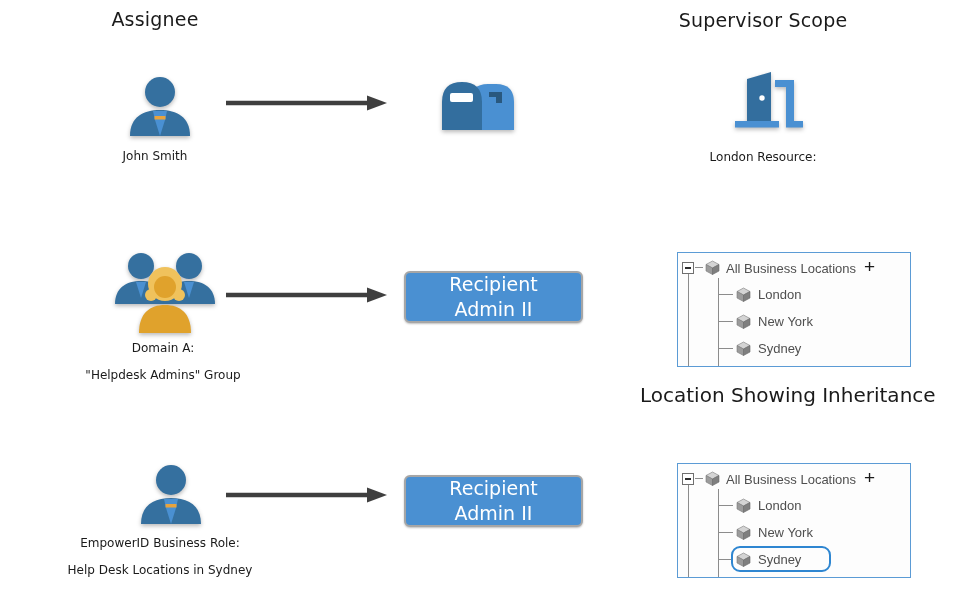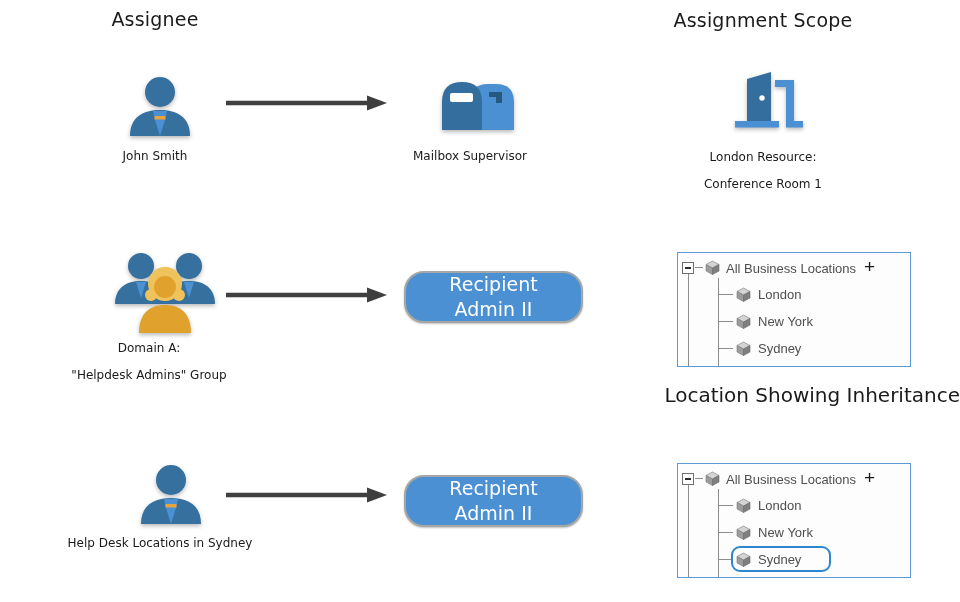--- a/index.html
+++ b/index.html
@@ -6,27 +6,27 @@
   #canvas{
     position:relative;width:960px;height:602px;background:#ffffff;overflow:hidden;
     font-family:"DejaVu Sans","Liberation Sans",sans-serif;color:#1a1a1a;
   }
   .abs{position:absolute;}
   .col-header{font-size:19px;text-align:center;width:220px;letter-spacing:0.2px;}
   .label{font-size:12px;text-align:center;line-height:27px;white-space:nowrap;}
   .icon-svg{filter:drop-shadow(0 2px 2px rgba(0,0,0,0.28));}
   .arrow-svg{display:block;}
   .access-btn{
-    width:179px;height:52px;border-radius:20px;
+    width:179px;height:52px;border-radius:6px;
     background:#4a90d2;border:2px solid #a6a6a6;
     display:flex;flex-direction:column;align-items:center;justify-content:center;
     color:#ffffff;font-size:19px;line-height:25px;box-sizing:border-box;
     box-shadow:0 1px 2px rgba(0,0,0,0.25);cursor:default;
   }
-  .caption{font-size:20px;text-align:right;width:320px;}
+  .caption{font-size:20px;text-align:left;width:320px;}
   
   .tree{
     width:232px;height:113px;border:1px solid #5b9bd5;background:#fdfdfd;
     font-family:"Liberation Sans",sans-serif;font-size:13px;color:#4f4f4f;
     box-sizing:content-box;
   }
   .tree .vline{position:absolute;width:1px;background:#8c8c8c;}
   .tree .hline{position:absolute;height:1px;background:#8c8c8c;}
   .tree .expander{
     position:absolute;left:4px;top:9px;width:12px;height:12px;background:#fff;
@@ -44,68 +44,66 @@
     position:absolute;left:53px;top:82px;width:100px;height:26px;
     border:2px solid #2e86d1;border-radius:9px;box-sizing:border-box;
   }
 </style>
 </head>
 <body>
 
 <div id="canvas">
 
   <div class="abs col-header" style="left:45px;top:8px">Assignee</div>
-  <div class="abs col-header" style="left:653px;top:9px">Assignment Scope</div>
+  <div class="abs col-header" style="left:653px;top:9px">Supervisor Scope</div>
 
   <svg class="abs icon-svg" style="left:127px;top:72px" width="66" height="72" viewBox="0 0 66 72">
     <circle cx="33" cy="20" r="15" fill="#35709f"></circle>
     <path d="M3 64 C3 45 16 38 33 38 C50 38 63 45 63 64 Z" fill="#35709f"></path>
     <path d="M26 39 L40 39 L38 48 L33 64 L28 48 Z" fill="#4a90d2"></path>
     <rect x="27.5" y="44" width="11" height="3.5" fill="#e8a33d"></rect>
   </svg>
   <div class="abs label" style="left:55px;top:143px;width:200px">John Smith</div>
 
   <svg class="abs arrow-svg" style="left:224px;top:94px" width="164" height="18" viewBox="0 0 164 18">
     <line x1="2" y1="9" x2="145" y2="9" stroke="#3f3f3f" stroke-width="4.5"></line>
     <polygon points="143,1.5 163,9 143,16.5" fill="#3f3f3f"></polygon>
   </svg>
 
   <svg class="abs icon-svg" style="left:442px;top:80px" width="72" height="50" viewBox="0 0 72 50">
     <path d="M28 50 V22 Q28 4 46 4 H54 Q72 4 72 22 V50 Z" fill="#4a90d2"></path>
     <path d="M47 12 h13 v11 h-6 v-6 h-7 z" fill="#29587e"></path>
     <path d="M0 50 V22 Q0 2 20 2 Q40 2 40 22 V50 Z" fill="#336e9e"></path>
     <rect x="8" y="13" width="23" height="9" rx="2" fill="#ffffff"></rect>
   </svg>
-  <div class="abs label" style="left:370px;top:143px;width:200px">Mailbox Supervisor</div>
 
   <svg class="abs icon-svg" style="left:733px;top:70px" width="72" height="64" viewBox="0 0 72 64">
     <path d="M14 9 L38 2 L38 52 L14 52 Z" fill="#336e9e"></path>
     <circle cx="29" cy="28" r="2.7" fill="#ffffff"></circle>
     <rect x="2" y="51" width="44" height="6.5" fill="#4a90d2"></rect>
     <path d="M42 10 H61 V51 H70 V57.5 H53 V17 H42 Z" fill="#4a90d2"></path>
   </svg>
   <div class="abs label" style="left:653px;top:144px;width:220px">
     <div>London Resource:</div>
-    <div>Conference Room 1</div>
   </div>
 
   <svg class="abs icon-svg" style="left:113px;top:250px" width="104" height="85" viewBox="0 0 104 85">
     <circle cx="28" cy="16" r="13" fill="#35709f"></circle>
     <path d="M2 54 C2 38 13 31 28 31 C43 31 54 38 54 54 Z" fill="#35709f"></path>
     <path d="M23 32 L33 32 L28 48 Z" fill="#4a90d2"></path>
     <circle cx="76" cy="16" r="13" fill="#35709f"></circle>
     <path d="M50 54 C50 38 61 31 76 31 C91 31 102 38 102 54 Z" fill="#35709f"></path>
     <path d="M71 32 L81 32 L76 48 Z" fill="#4a90d2"></path>
     <circle cx="52" cy="34" r="17" fill="#f0c25c"></circle>
     <circle cx="38" cy="45" r="6" fill="#f0c25c"></circle>
     <circle cx="66" cy="45" r="6" fill="#f0c25c"></circle>
     <circle cx="52" cy="37" r="11" fill="#e0a22c"></circle>
     <path d="M26 83 C26 63 37 55 52 55 C67 55 78 63 78 83 Z" fill="#e0a22c"></path>
   </svg>
-  <div class="abs label" style="left:4px;top:335px;width:290px">
+  <div class="abs label" style="left:18px;top:335px;width:290px">
     <div>Domain A:</div>
     <div>"Helpdesk Admins" Group</div>
   </div>
 
   <svg class="abs arrow-svg" style="left:224px;top:286px" width="164" height="18" viewBox="0 0 164 18">
     <line x1="2" y1="9" x2="145" y2="9" stroke="#3f3f3f" stroke-width="4.5"></line>
     <polygon points="143,1.5 163,9 143,16.5" fill="#3f3f3f"></polygon>
   </svg>
 
   <div class="abs access-btn" style="left:404px;top:271px">
@@ -152,20 +150,21 @@
 
   <div class="abs caption" style="left:640px;top:383px">Location Showing Inheritance</div>
 
   <svg class="abs icon-svg" style="left:138px;top:460px" width="66" height="72" viewBox="0 0 66 72">
     <circle cx="33" cy="20" r="15" fill="#35709f"></circle>
     <path d="M3 64 C3 45 16 38 33 38 C50 38 63 45 63 64 Z" fill="#35709f"></path>
     <path d="M26 39 L40 39 L38 48 L33 64 L28 48 Z" fill="#4a90d2"></path>
     <rect x="27.5" y="44" width="11" height="3.5" fill="#e8a33d"></rect>
   </svg>
   <div class="abs label" style="left:0px;top:530px;width:320px">
+    <div>EmpowerID Business Role:</div>
     <div>Help Desk Locations in Sydney</div>
   </div>
 
   <svg class="abs arrow-svg" style="left:224px;top:486px" width="164" height="18" viewBox="0 0 164 18">
     <line x1="2" y1="9" x2="145" y2="9" stroke="#3f3f3f" stroke-width="4.5"></line>
     <polygon points="143,1.5 163,9 143,16.5" fill="#3f3f3f"></polygon>
   </svg>
 
   <div class="abs access-btn" style="left:404px;top:475px">
     <div>Recipient</div>

